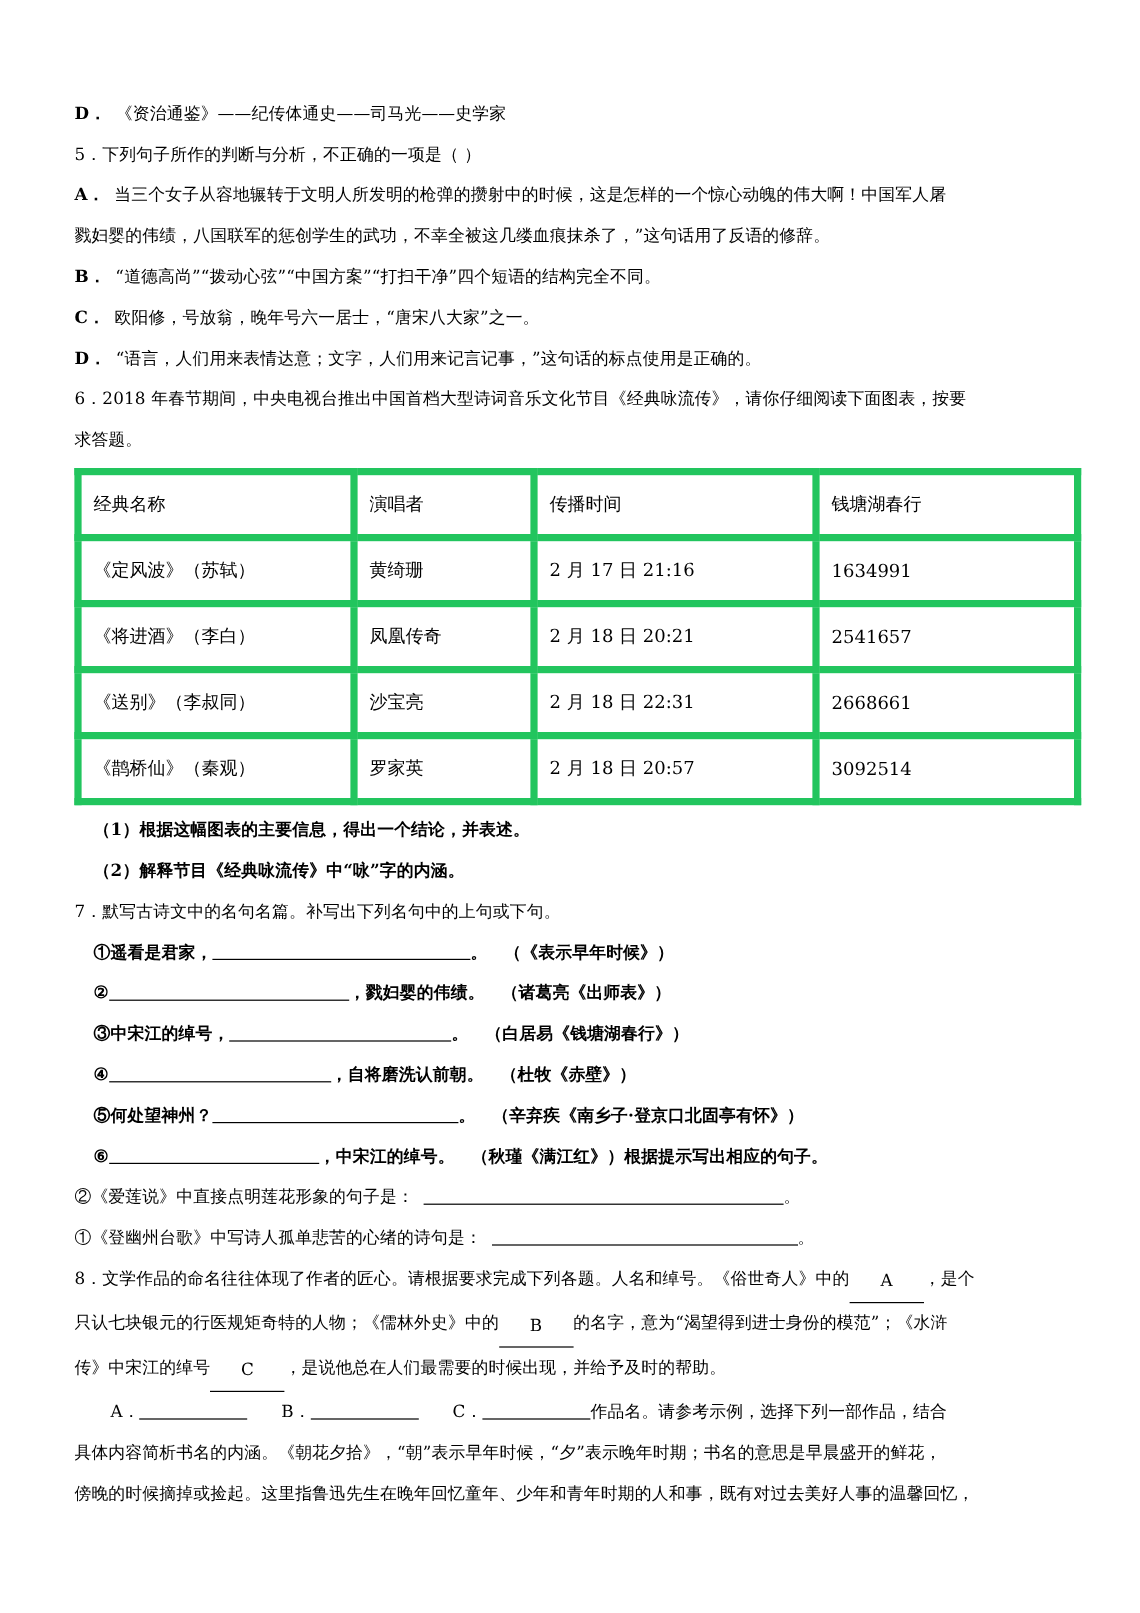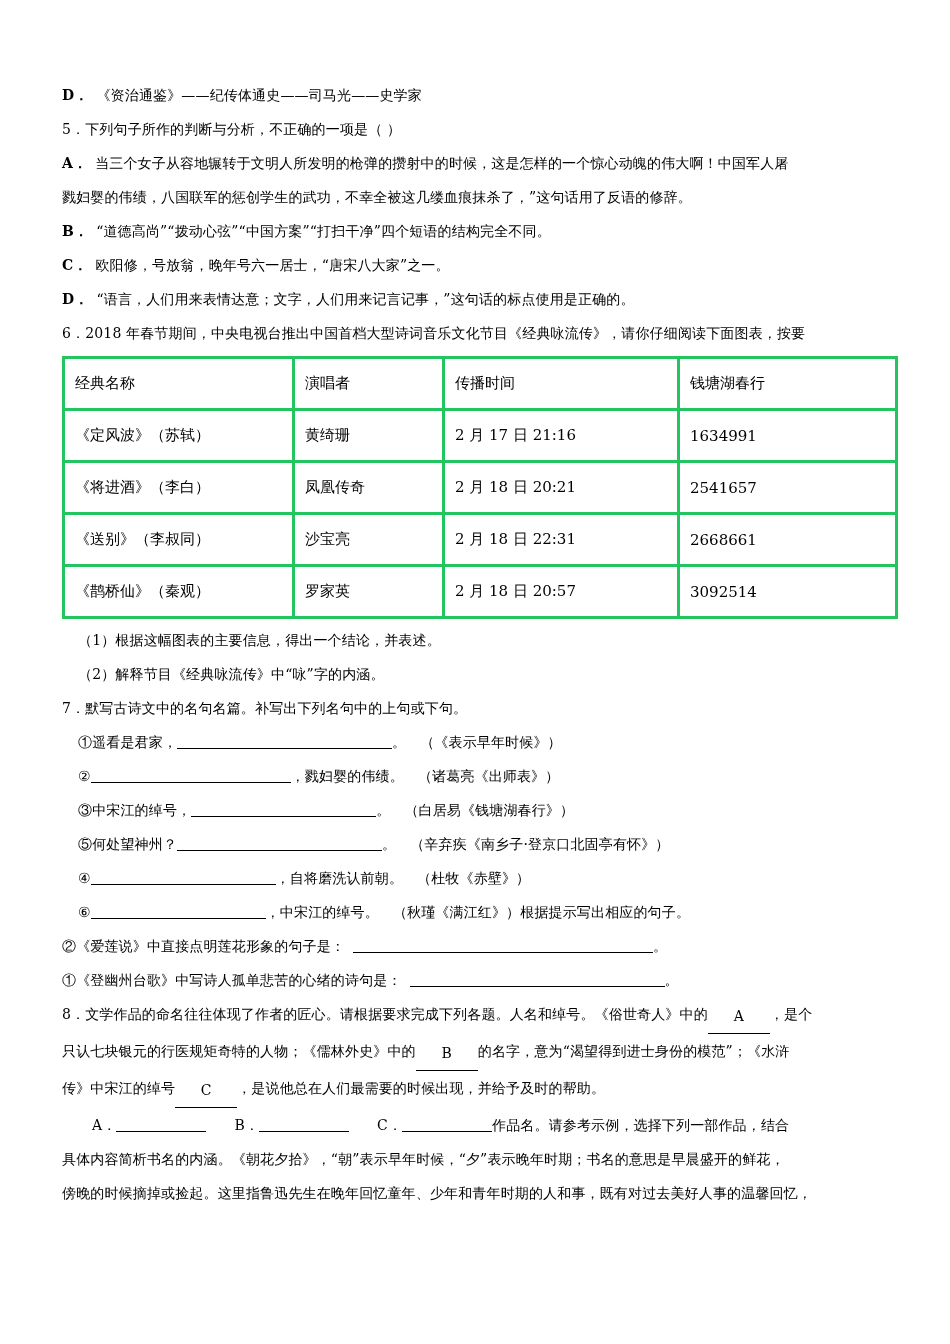--- a/index.html
+++ b/index.html
@@ -27,21 +27,21 @@
     white-space: nowrap;
     letter-spacing: 0.15px;
   }
   .opt-label {
     font-weight: bold;
     font-family: "DejaVu Serif", "Liberation Serif", serif;
   }
   .qnum {
     font-family: "DejaVu Serif", "Liberation Serif", serif;
   }
-  .indent1 { padding-left: 16px; }
+  .indent1 { padding-left: 16px; font-weight: bold; }
   .indent2 { padding-left: 30px; }
   .blank {
     display: inline-block;
     border-bottom: 1px solid #000;
     vertical-align: -2px;
   }
   .b175 { width: 175px; }
   .b185 { width: 185px; }
   .b200 { width: 200px; }
   .b205 { width: 205px; }
@@ -56,21 +56,21 @@
     vertical-align: -2px;
     width: 62px;
   }
   table.chart {
     border-collapse: collapse;
     width: 833px;
     margin: 6px 0 4px 0;
     table-layout: fixed;
   }
   table.chart td, table.chart th {
-    border: 3px solid #22c55e;
+    border: 6px solid #22c55e;
     font-size: 15px;
     font-weight: normal;
     text-align: left;
     padding: 9px 0 9px 10px;
     height: 31px;
     vertical-align: middle;
     font-family: "DejaVu Serif", "Liberation Serif", serif;
   }
   table.chart col.c1 { width: 230px; }
   table.chart col.c2 { width: 150px; }
@@ -107,20 +107,23 @@
     <span class="opt-label">C．</span><span class="spsm"></span><span>欧阳修，号放翁，晚年号六一居士，“唐宋八大家”之一。</span>
   </div>
 
   <div class="line">
     <span class="opt-label">D．</span><span class="spsm"></span><span>“语言，人们用来表情达意；文字，人们用来记言记事，”这句话的标点使用是正确的。</span>
   </div>
 
   <div class="line">
     <span class="qnum">6．</span><span>2018 年春节期间，中央电视台推出中国首档大型诗词音乐文化节目《经典咏流传》，请你仔细阅读下面图表，按要</span>
   </div>
+  <div class="line">
+    <span>求答题。</span>
+  </div>
 
   <table class="chart">
     <colgroup>
         <col class="c1">
         <col class="c2">
         <col class="c3">
         <col class="c4">
       </colgroup>
     <thead>
       <tr>
@@ -171,25 +174,25 @@
 
   <div class="line indent1">
     <span>②</span><span class="blank b200"></span><span>，戮妇婴的伟绩。</span><span class="sp"></span><span>（诸葛亮《出师表》）</span>
   </div>
 
   <div class="line indent1">
     <span>③</span><span>中宋江的绰号，</span><span class="blank b185"></span><span>。</span><span class="sp"></span><span>（白居易《钱塘湖春行》）</span>
   </div>
 
   <div class="line indent1">
+    <span>④</span><span class="blank b185"></span><span>，自将磨洗认前朝。</span><span class="sp"></span><span>（杜牧《赤壁》）</span>
+  </div>
+
+  <div class="line indent1">
     <span>⑤</span><span>何处望神州？</span><span class="blank b205"></span><span>。</span><span class="sp"></span><span>（辛弃疾《南乡子·登京口北固亭有怀》）</span>
-  </div>
-
-  <div class="line indent1">
-    <span>④</span><span class="blank b185"></span><span>，自将磨洗认前朝。</span><span class="sp"></span><span>（杜牧《赤壁》）</span>
   </div>
 
   <div class="line indent1">
     <span>⑥</span><span class="blank b175"></span><span>，中宋江的绰号。</span><span class="sp"></span><span>（秋瑾《满江红》）根据提示写出相应的句子。</span>
   </div>
 
   <div class="line">
     <span>②</span><span>《爱莲说》中直接点明莲花形象的句子是：</span><span class="spsm"></span><span class="blank b300"></span><span>。</span>
   </div>
 

